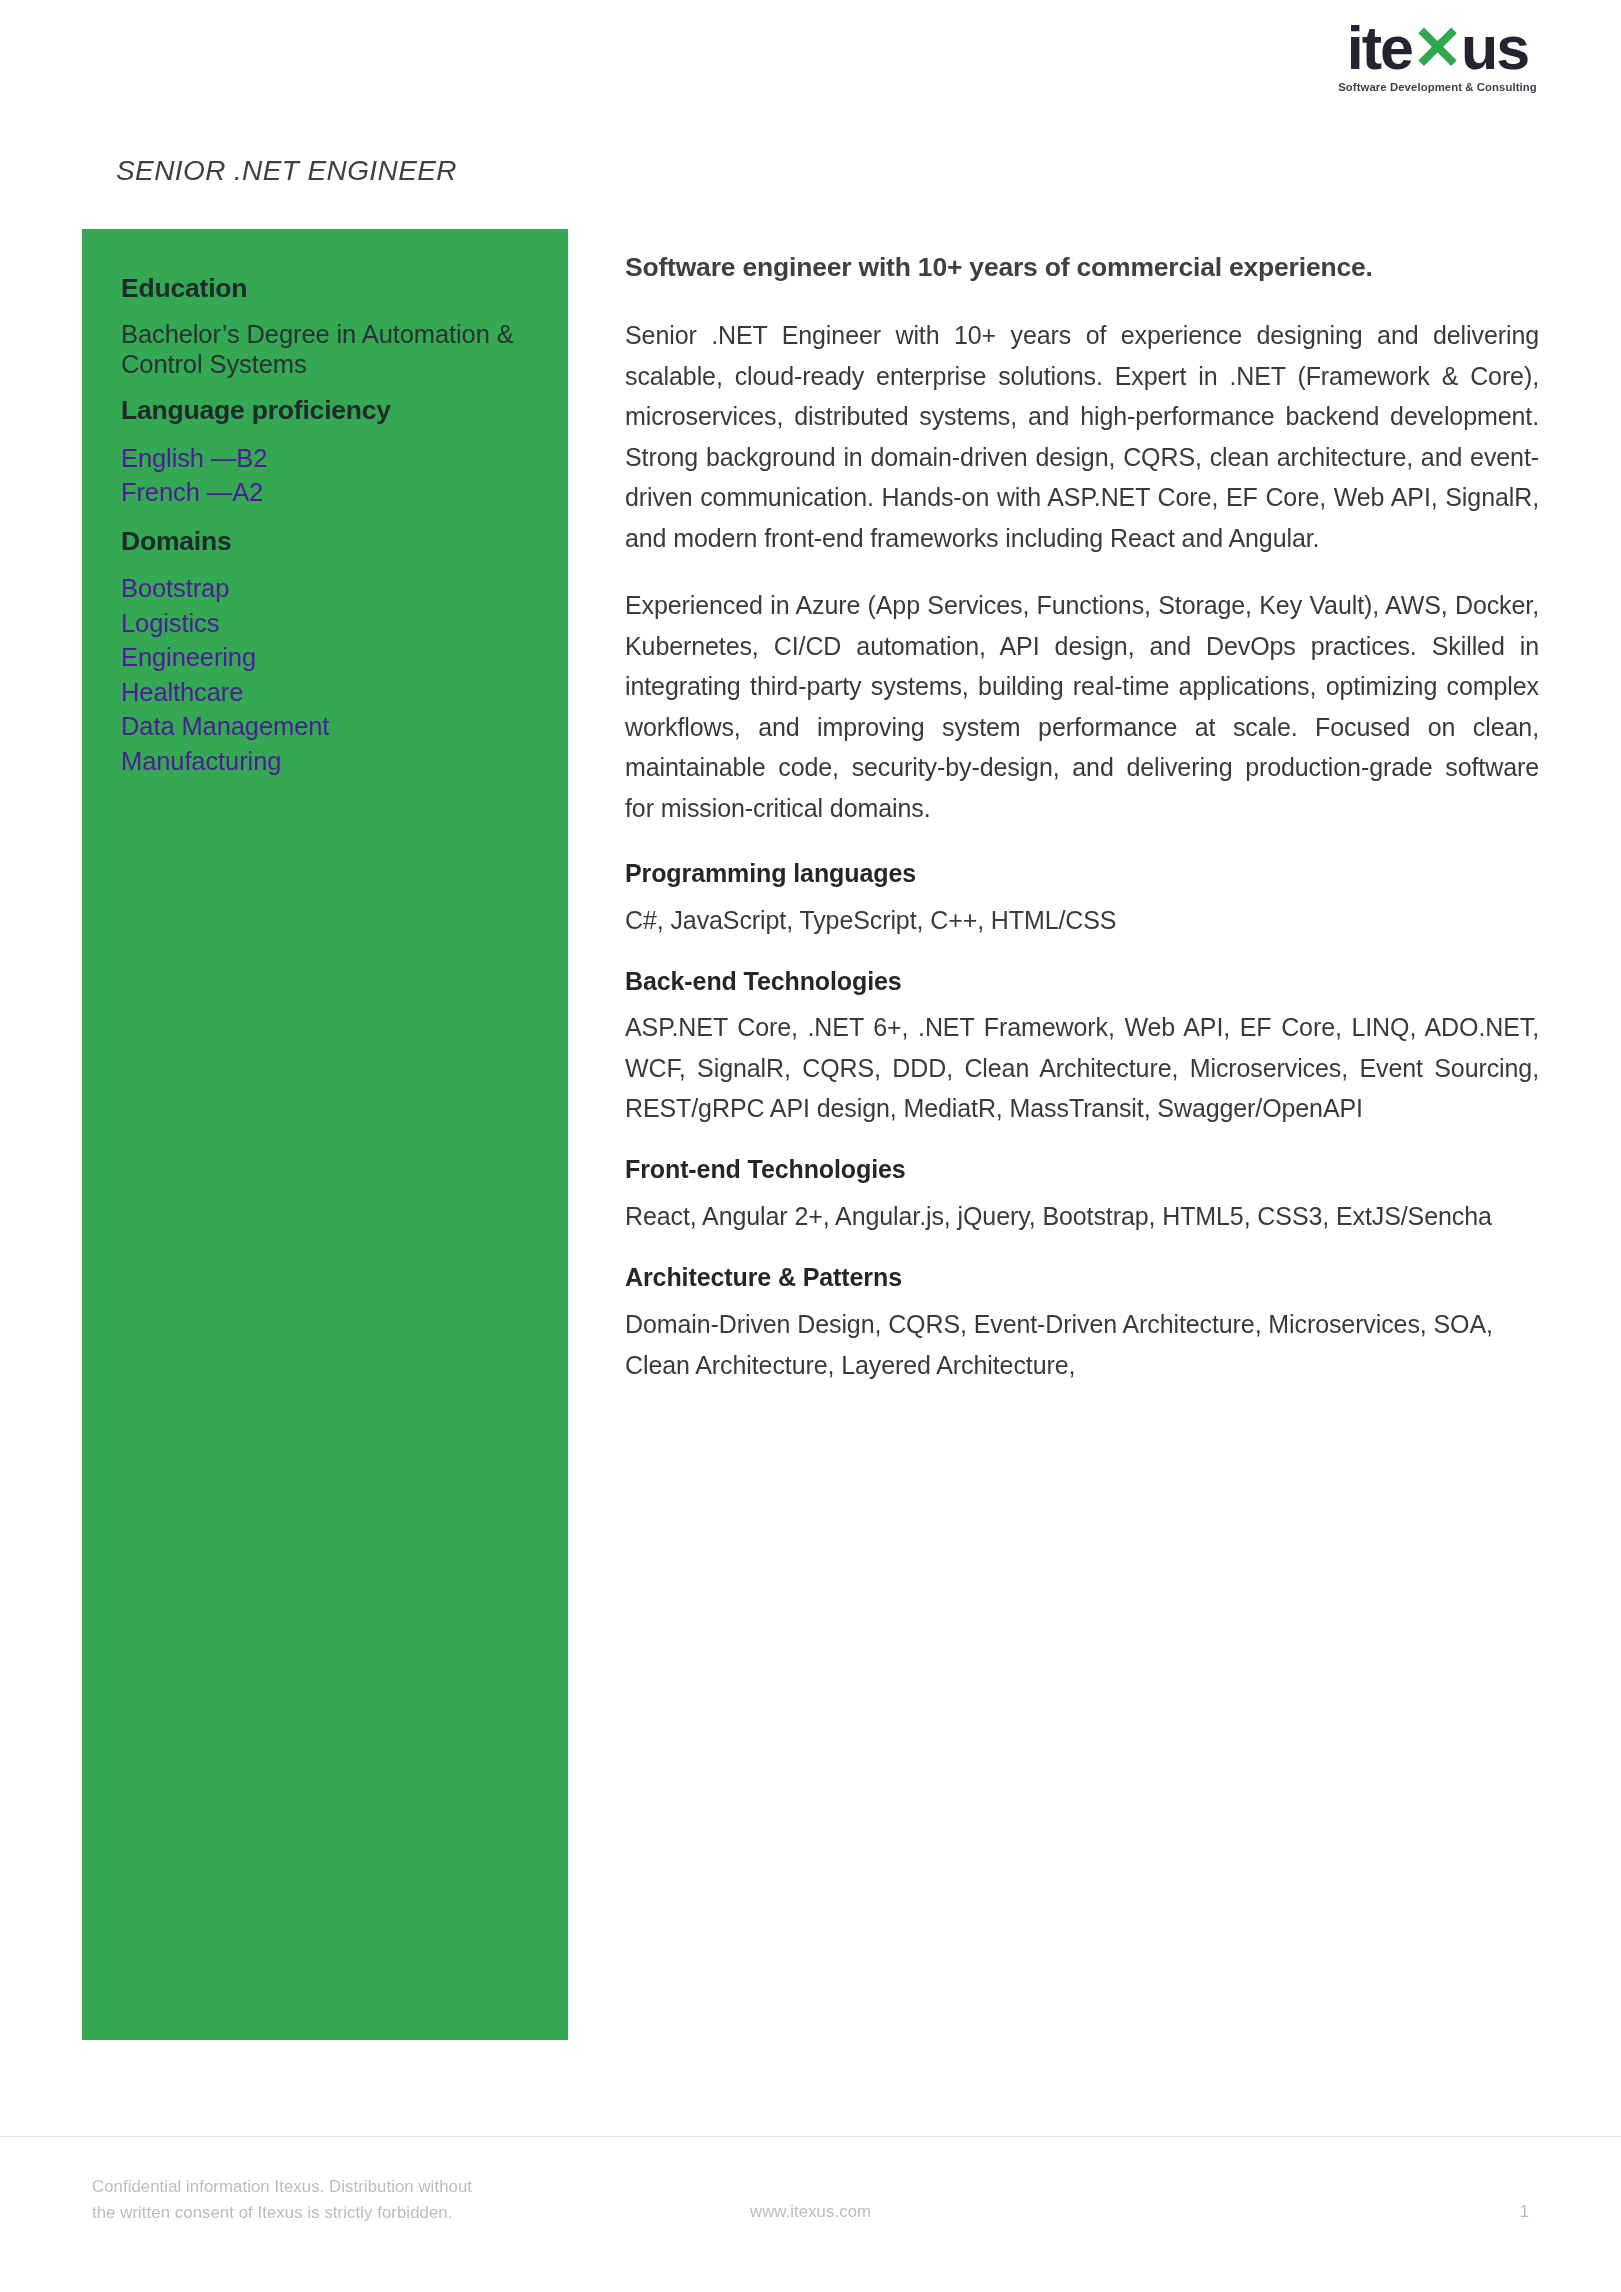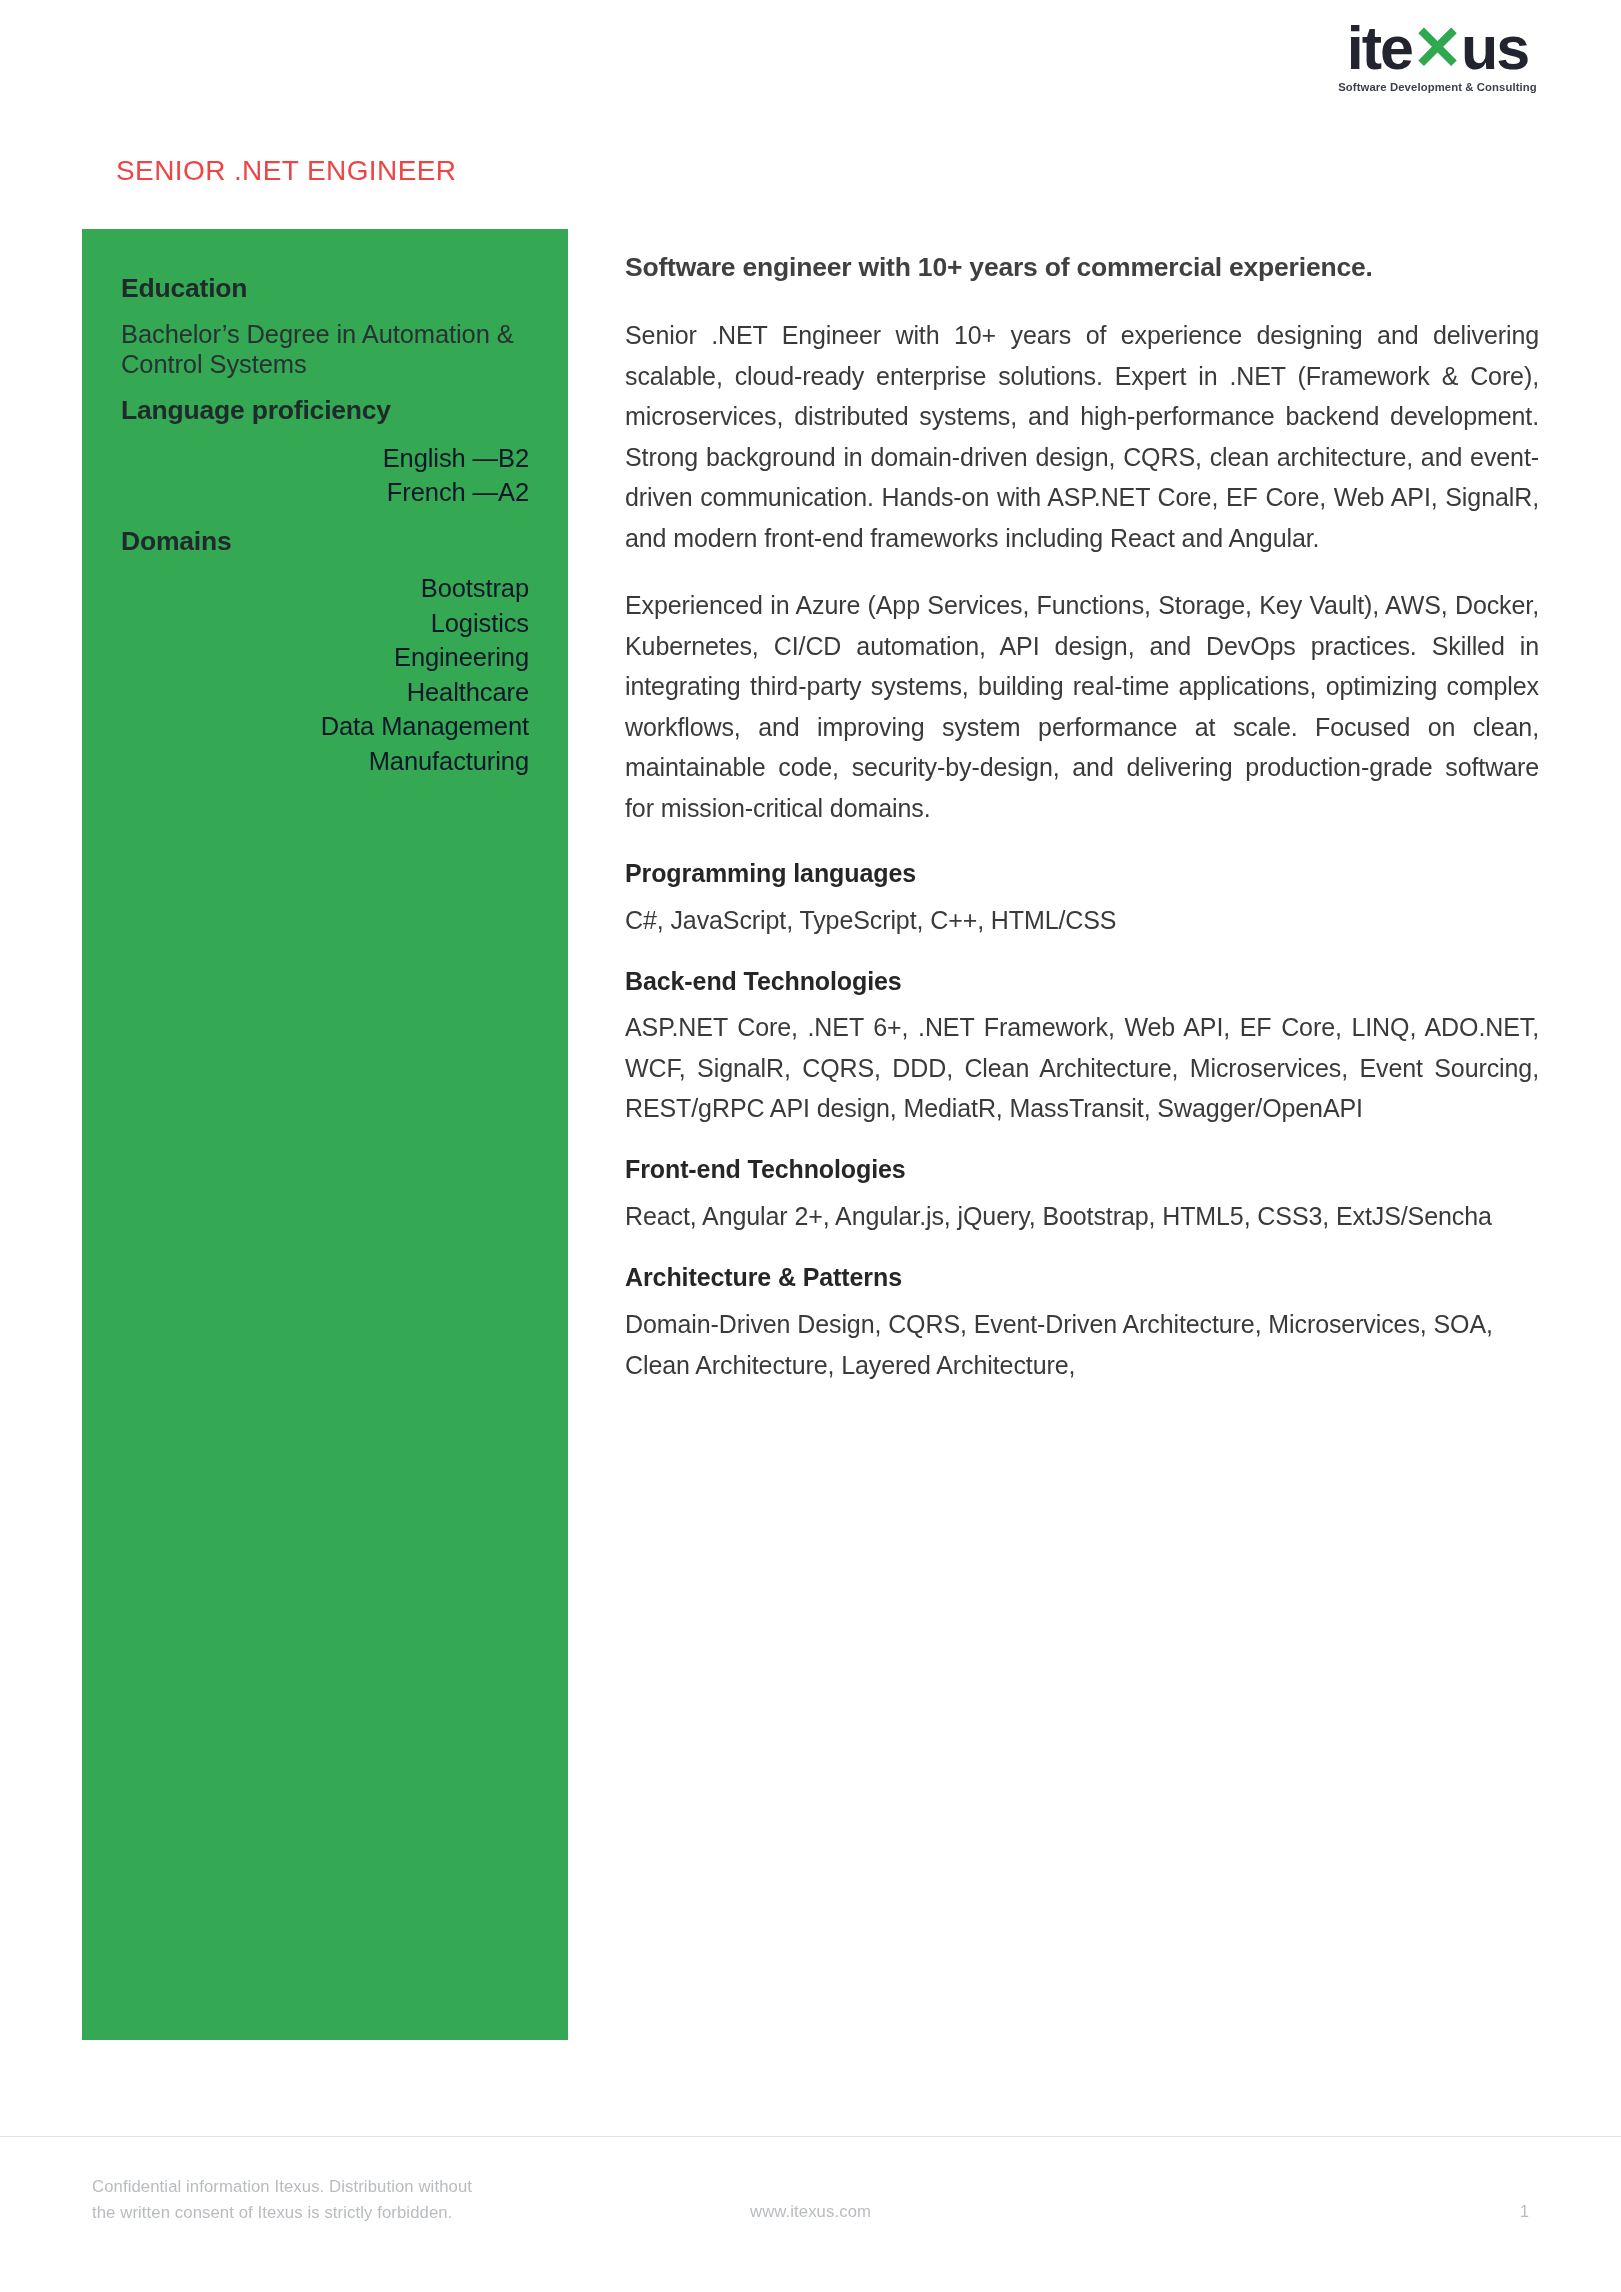--- a/index.html
+++ b/index.html
@@ -51,21 +51,22 @@
     white-space: nowrap;
   }
 
   .doc-title {
     position: absolute;
     top: 155px;
     left: 116px;
     font-size: 28px;
     font-weight: 400;
     letter-spacing: 0.4px;
-    color: #ef4444;
+    color: #404040;
+    font-style: italic;
   }
 
   
   .content {
     position: absolute;
     top: 229px;
     left: 82px;
     right: 82px;
     bottom: 186px;
     display: flex;
@@ -98,24 +99,23 @@
     letter-spacing: -0.1px;
   }
   .side-list {
     list-style: none;
     margin: 0 0 9.8px 0;
     padding: 0;
   }
   .side-list li {
     font-size: 25.5px;
     font-weight: 400;
-    color: #0f172a;
+    color: #4c1d95;
     line-height: 1.35;
     letter-spacing: -0.1px;
-    text-align: right;
   }
 
   
   .main {
     flex: 1 1 auto;
     padding-left: 57px;
     padding-top: 17.6px;
   }
   .lead {
     font-size: 26.5px;

